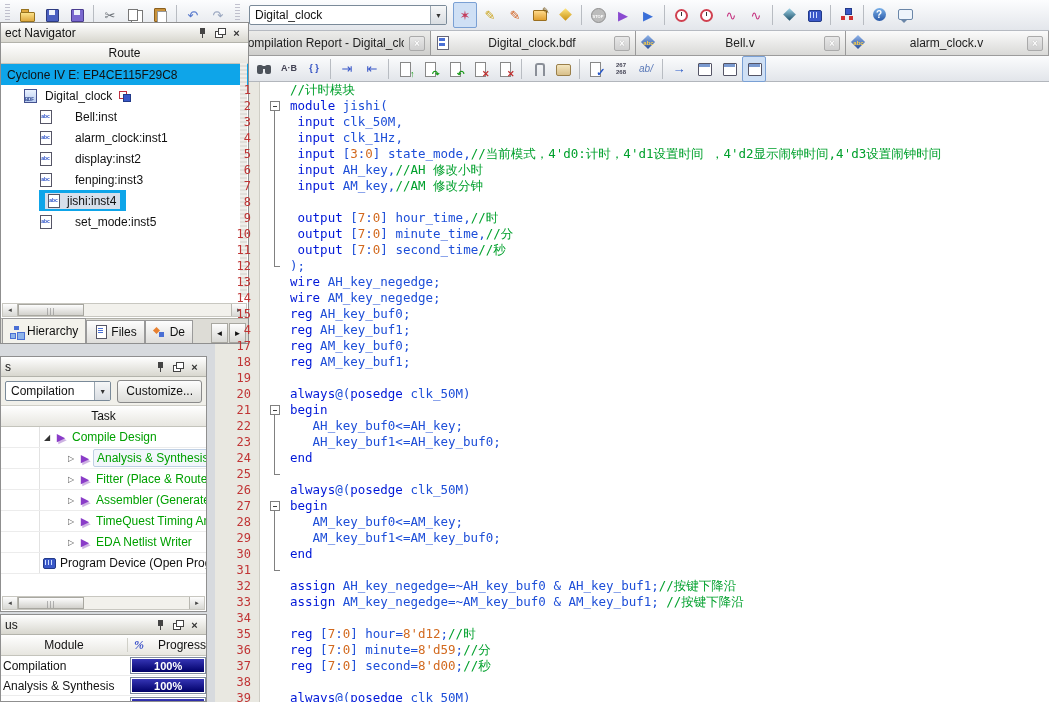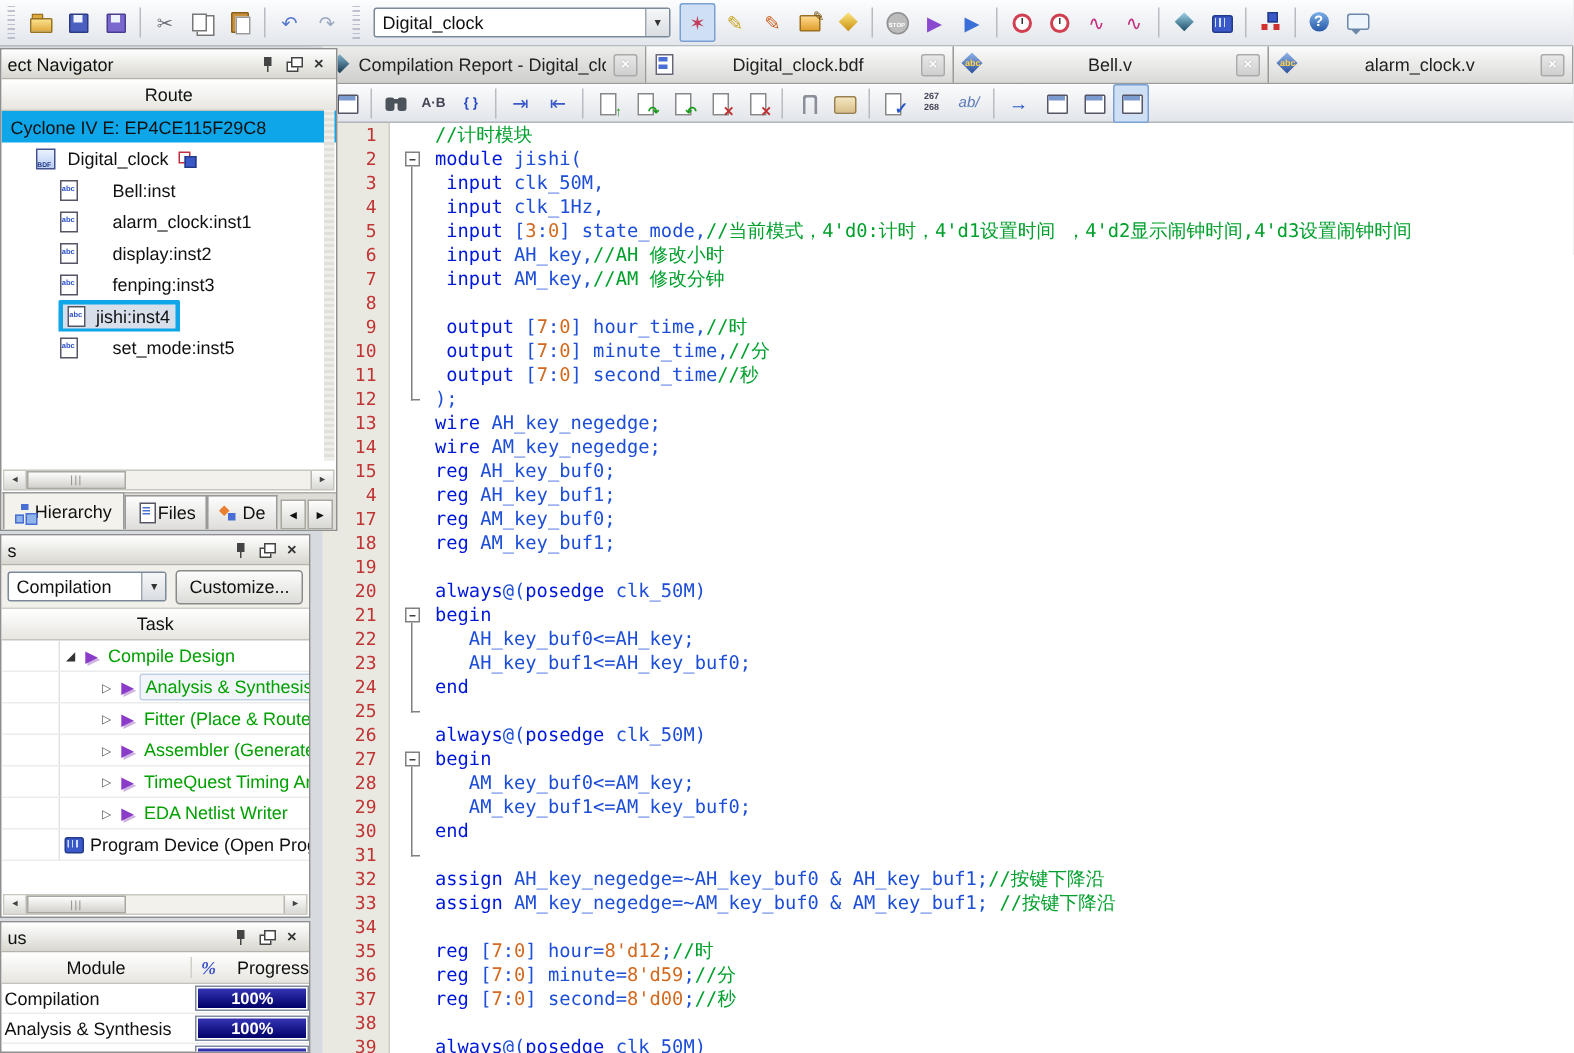--- a/index.html
+++ b/index.html
@@ -81,21 +81,21 @@
   .wbtn{position:relative;width:15px;height:14px;display:flex;align-items:center;justify-content:center;font-size:11px;color:#333;font-weight:bold}
   .wpin::before{content:"";position:absolute;left:5px;top:2px;width:5px;height:6px;background:#444}
   .wpin::after{content:"";position:absolute;left:7px;top:8px;width:1px;height:4px;background:#444}
   .wfloat::before{content:"";position:absolute;left:3px;top:5px;width:6px;height:5px;border:1px solid #444;background:#fff}
   .wfloat::after{content:"";position:absolute;left:6px;top:2px;width:6px;height:5px;border:1px solid #444;background:#fff}
   .colhdr{height:20px;background:linear-gradient(#ffffff,#e7e6e0);border-bottom:1px solid #c4c4bc;display:flex;align-items:center;justify-content:center;color:#111}
   
   .erow{height:21px;display:flex;align-items:center;gap:4px;padding-left:4px;white-space:nowrap;overflow:hidden}
   .erow.device{background:#0ea5e9}
   .erow .lbl{padding:1px 2px}
-  .erow.sel .selwrap{background:#d7dfeb;border:3px solid #0ea5e9;border-radius:1px;display:flex;align-items:center;gap:4px;padding:0 2px}
+  .erow.sel .selwrap{background:#d7dfeb;border:6px solid #0ea5e9;border-radius:1px;display:flex;align-items:center;gap:4px;padding:0 2px}
   .erow .selwrap{display:flex;align-items:center;gap:20px}
   .ind1{width:14px;flex:0 0 14px}.ind2{width:30px;flex:0 0 30px}
   .ebdf{position:relative;width:16px;height:15px;flex:0 0 16px}
   .ebdf::before{content:"";position:absolute;left:1px;top:1px;width:11px;height:12px;background:linear-gradient(#eaf2ff,#b9cdf0);border:1px solid #44518f}
   .ebdf::after{content:"BDF";position:absolute;left:0;top:9px;font-size:4.5px;font-weight:bold;color:#223a88;width:13px;text-align:center}
   .ebadge{position:relative;width:13px;height:12px;flex:0 0 13px}
   .ebadge::before{content:"";position:absolute;left:1px;top:1px;width:6px;height:6px;border:1px solid #c03040;background:#fff}
   .ebadge::after{content:"";position:absolute;left:5px;top:4px;width:6px;height:6px;background:#3a58c8;border:1px solid #223a88}
   .eiabc{position:relative;width:14px;height:14px;flex:0 0 14px}
   .eiabc::before{content:"";position:absolute;left:1px;top:0;width:10px;height:12px;background:#fff;border:1px solid #556}
@@ -561,21 +561,21 @@
     </div>
     <div class="code-line">
       <span class="gut">39</span>
       <span class="fold"></span>
       <span class="codetxt"><span class="k">always</span><span class="p">@(</span><span class="k">posedge</span><span class="p"> clk_50M)</span></span>
     </div>
   </div>
 
 <div id="vdivider"></div>
 
-<div class="panel" id="pnav" style="left:0;top:32px;width:225px;height:322px">
+<div class="panel" id="pnav" style="left:0;top:22px;width:249px;height:322px">
   <div class="ptitle">
     <span>ect Navigator</span>
     <span class="wbtns">
       <span class="wbtn wpin"></span>
       <span class="wbtn wfloat"></span>
       <span class="wbtn">×</span>
     </span>
   </div>
   <div class="colhdr">
     <span>Route</span>

